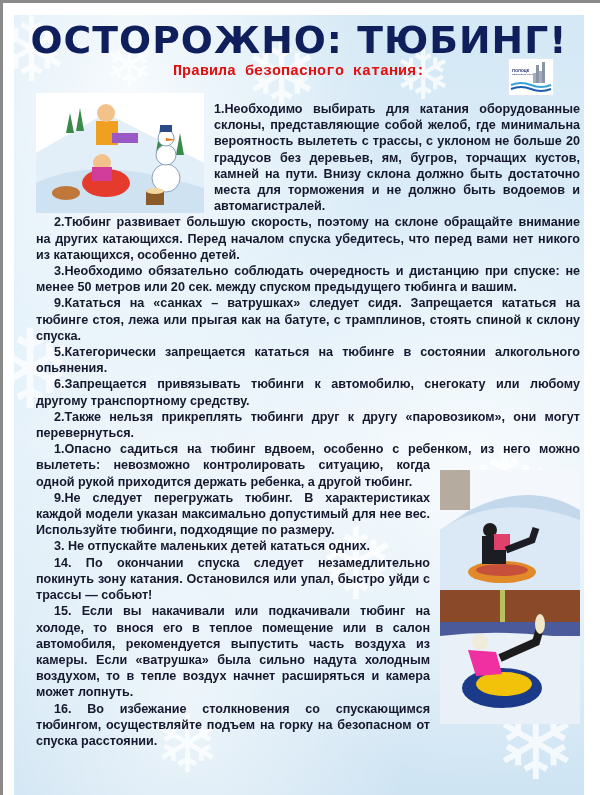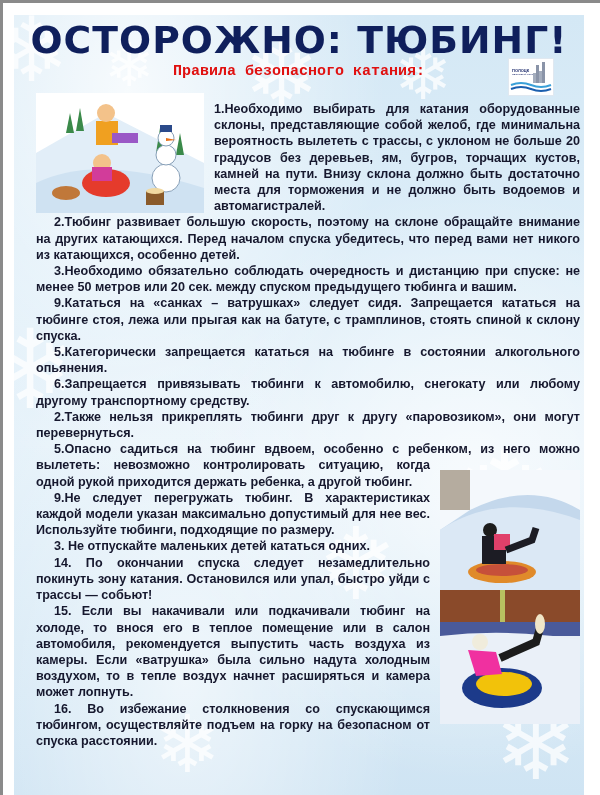--- a/index.html
+++ b/index.html
@@ -138,21 +138,21 @@
         <circle cx="50" cy="60" r="7" fill="#1c1c1c"></circle>
         <rect x="42" y="66" width="24" height="28" fill="#1c1c24"></rect>
         <rect x="54" y="64" width="16" height="16" fill="#e0406a"></rect>
         <path d="M66 80 L92 70 L96 58" stroke="#1c1c24" stroke-width="7" fill="none"></path>
       </svg>
     </div>
 
     <p class="p">5.Категорически запрещается кататься на тюбинге в состоянии алкогольного опьянения.</p>
     <p class="p">6.Запрещается привязывать тюбинги к автомобилю, снегокату или любому другому транспортному средству.</p>
     <p class="p">2.Также нельзя прикреплять тюбинги друг к другу «паровозиком», они могут перевернуться.</p>
-    <p class="p">5.Опасно садиться на тюбинг вдвоем, особенно с ребенком, из него можно вылететь: невозможно контролировать ситуацию, когда одной рукой приходится держать ребенка, а другой тюбинг.</p>
+    <p class="p">1.Опасно садиться на тюбинг вдвоем, особенно с ребенком, из него можно вылететь: невозможно контролировать ситуацию, когда одной рукой приходится держать ребенка, а другой тюбинг.</p>
     <p class="p">9.Не следует перегружать тюбинг. В характеристиках каждой модели указан максимально допустимый для нее вес. Используйте тюбинги, подходящие по размеру.</p>
     <p class="p">3. Не отпускайте маленьких детей кататься одних.</p>
 
     <div class="wrap-right2 img-box" style="position:relative;">
       <svg width="140" height="134" viewBox="0 0 140 134">
         <rect x="0" y="0" width="140" height="134" fill="#e8eef6"></rect>
         <rect x="0" y="0" width="140" height="36" fill="#8a4a2a"></rect>
         <rect x="60" y="0" width="5" height="36" fill="#b8c060"></rect>
         <rect x="0" y="32" width="140" height="14" fill="#4a5a9a"></rect>
         <path d="M0 46 Q70 38 140 50 L140 134 L0 134 Z" fill="#eaf0f8"></path>

